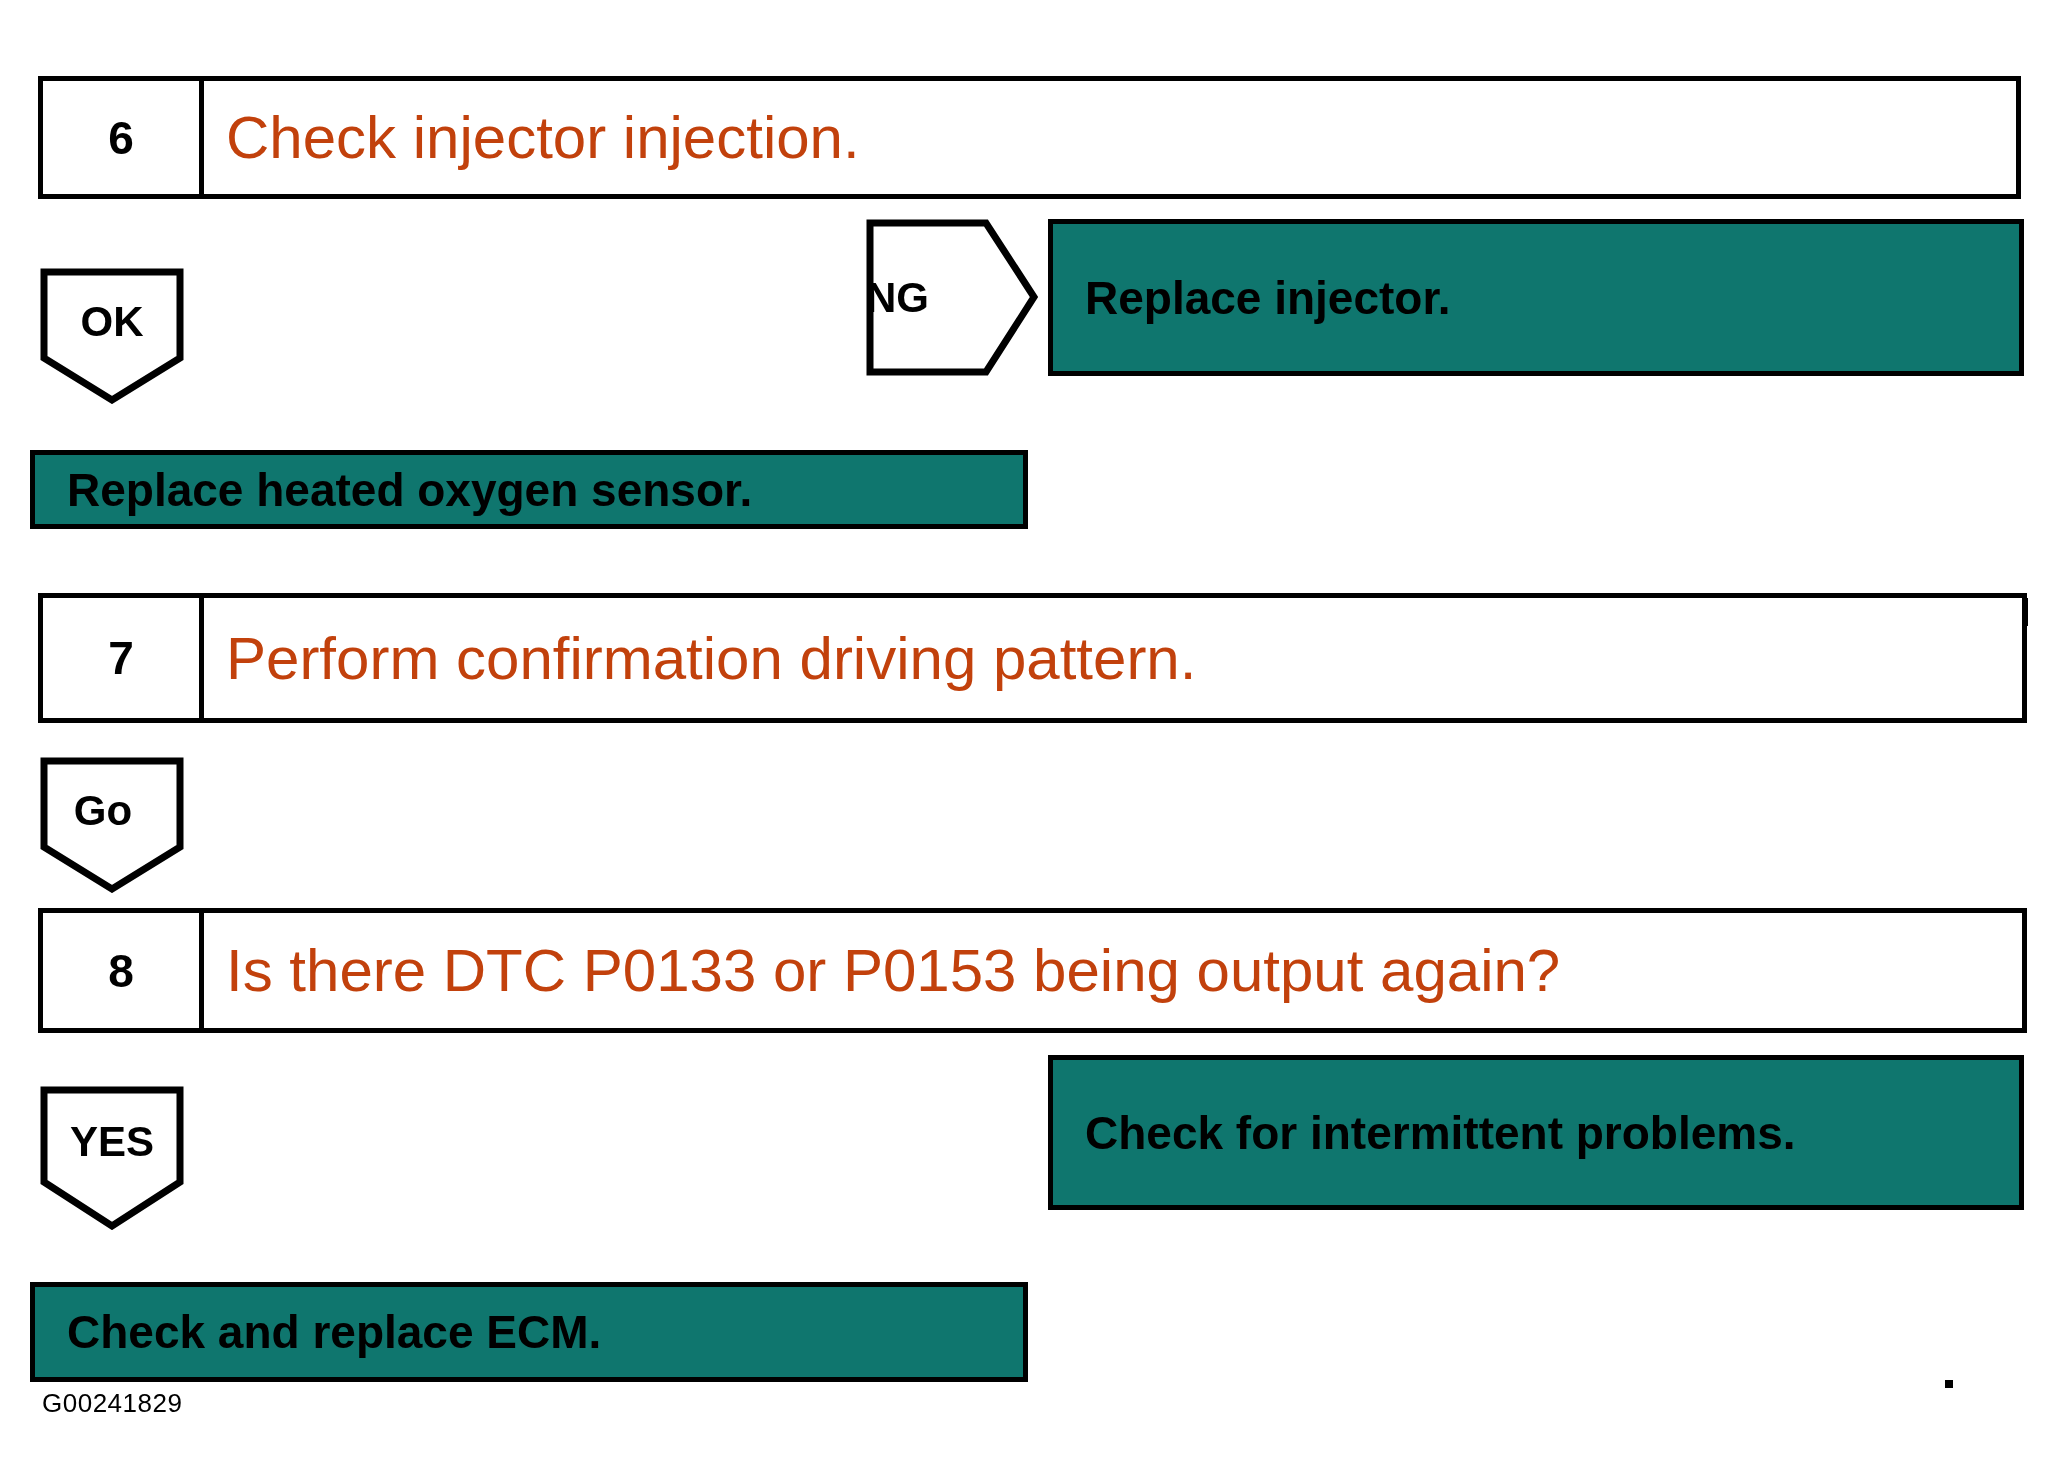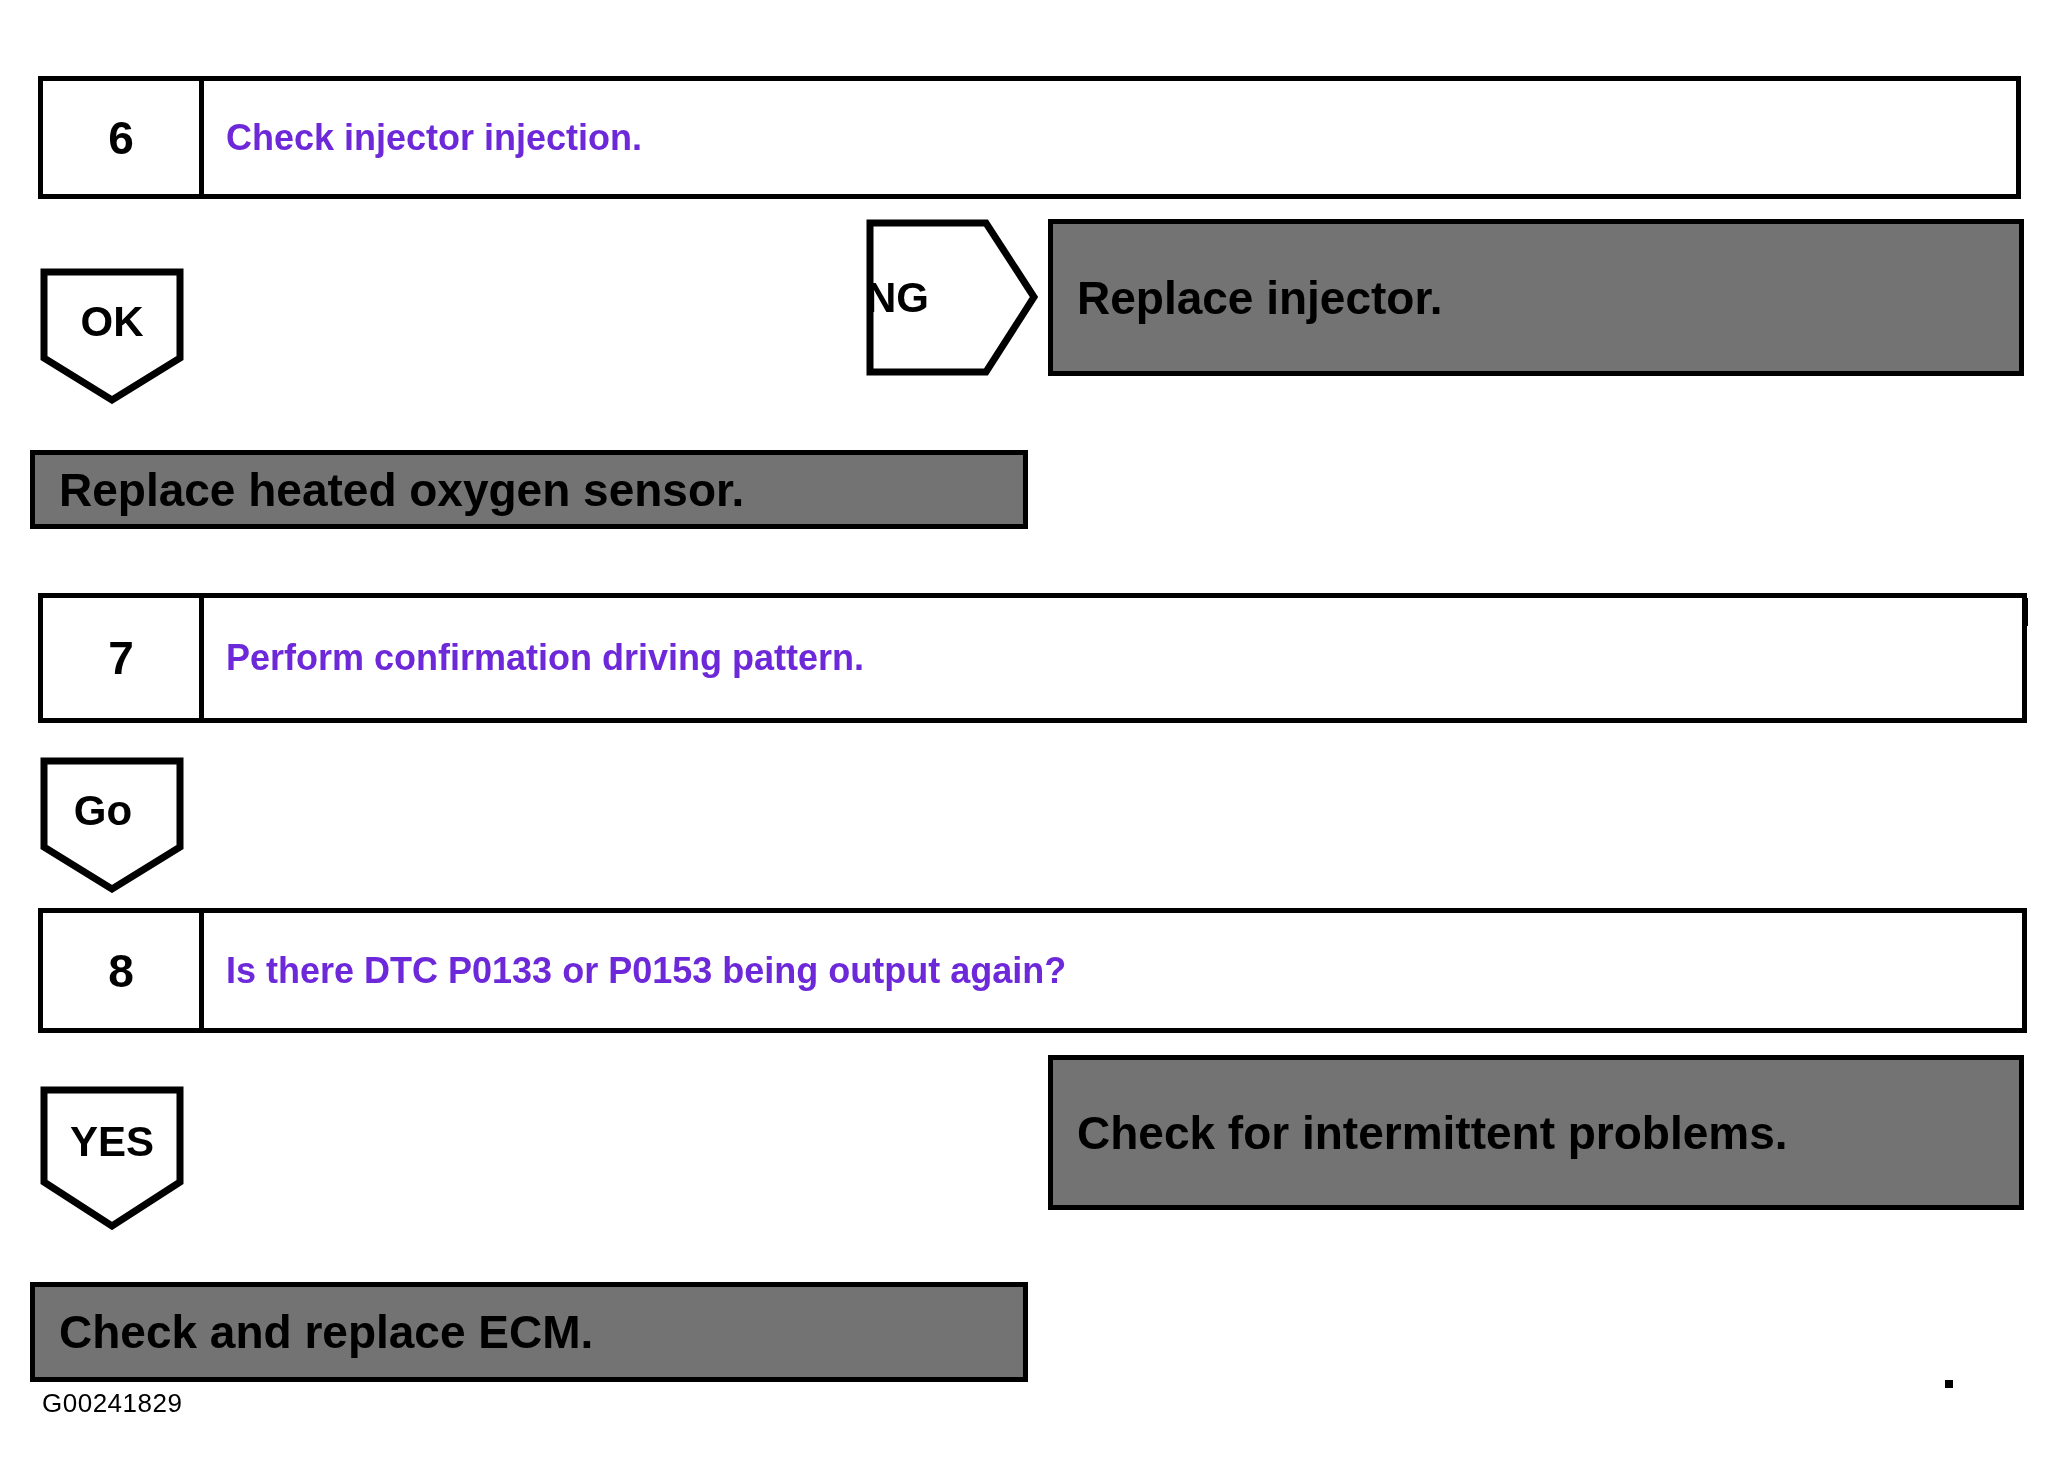--- a/index.html
+++ b/index.html
@@ -35,32 +35,32 @@
     font-size: 46px;
     font-weight: bold;
     color: #000;
     letter-spacing: 0px;
   }
   .step-text {
     flex: 1 1 auto;
     display: flex;
     align-items: center;
     padding-left: 22px;
-    font-size: 36px;
-    font-weight: bold;
-    color: #6d28d9;
+    font-size: 60px;
+    font-weight: normal;
+    color: #c2410c;
     white-space: nowrap;
   }
 
   .plain-box {
     border: 5px solid #000;
-    background: #737373;
+    background: #0f766e;
     display: flex;
     align-items: center;
-    padding-left: 24px;
+    padding-left: 32px;
     font-size: 46px;
     font-weight: bold;
     color: #000;
     white-space: nowrap;
   }
 
   
   .down-arrow {
     position: absolute;
   }

